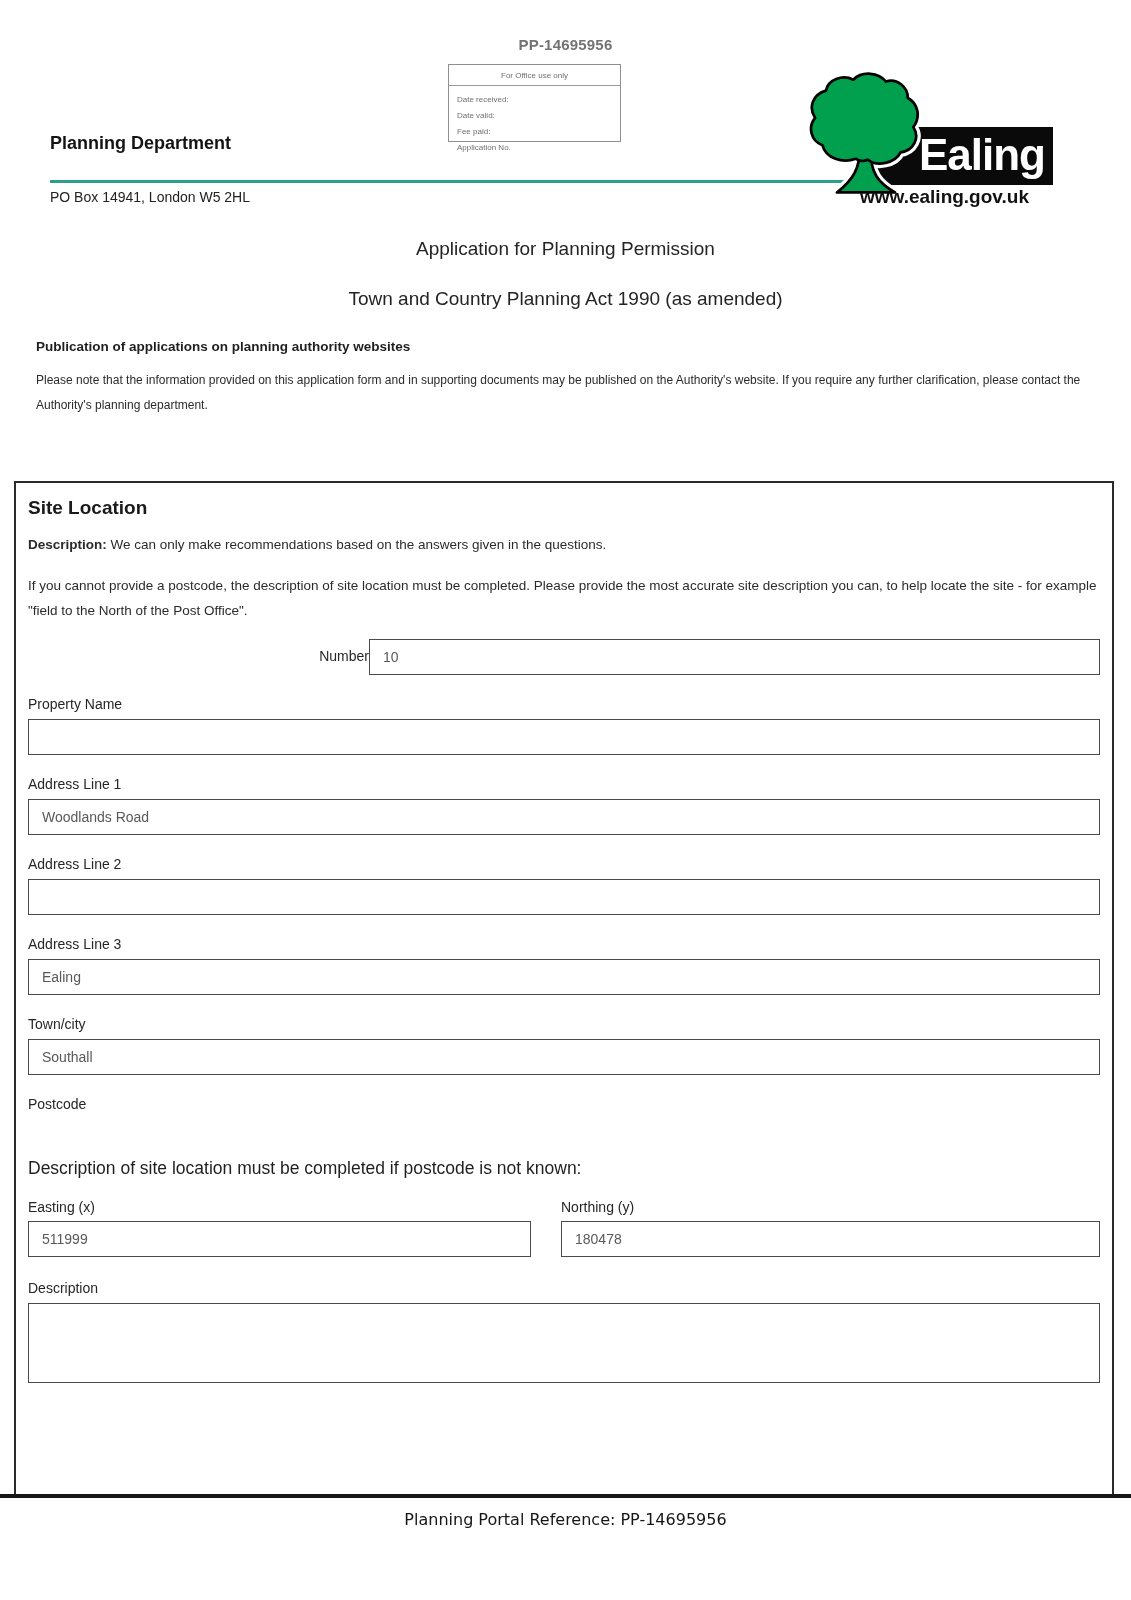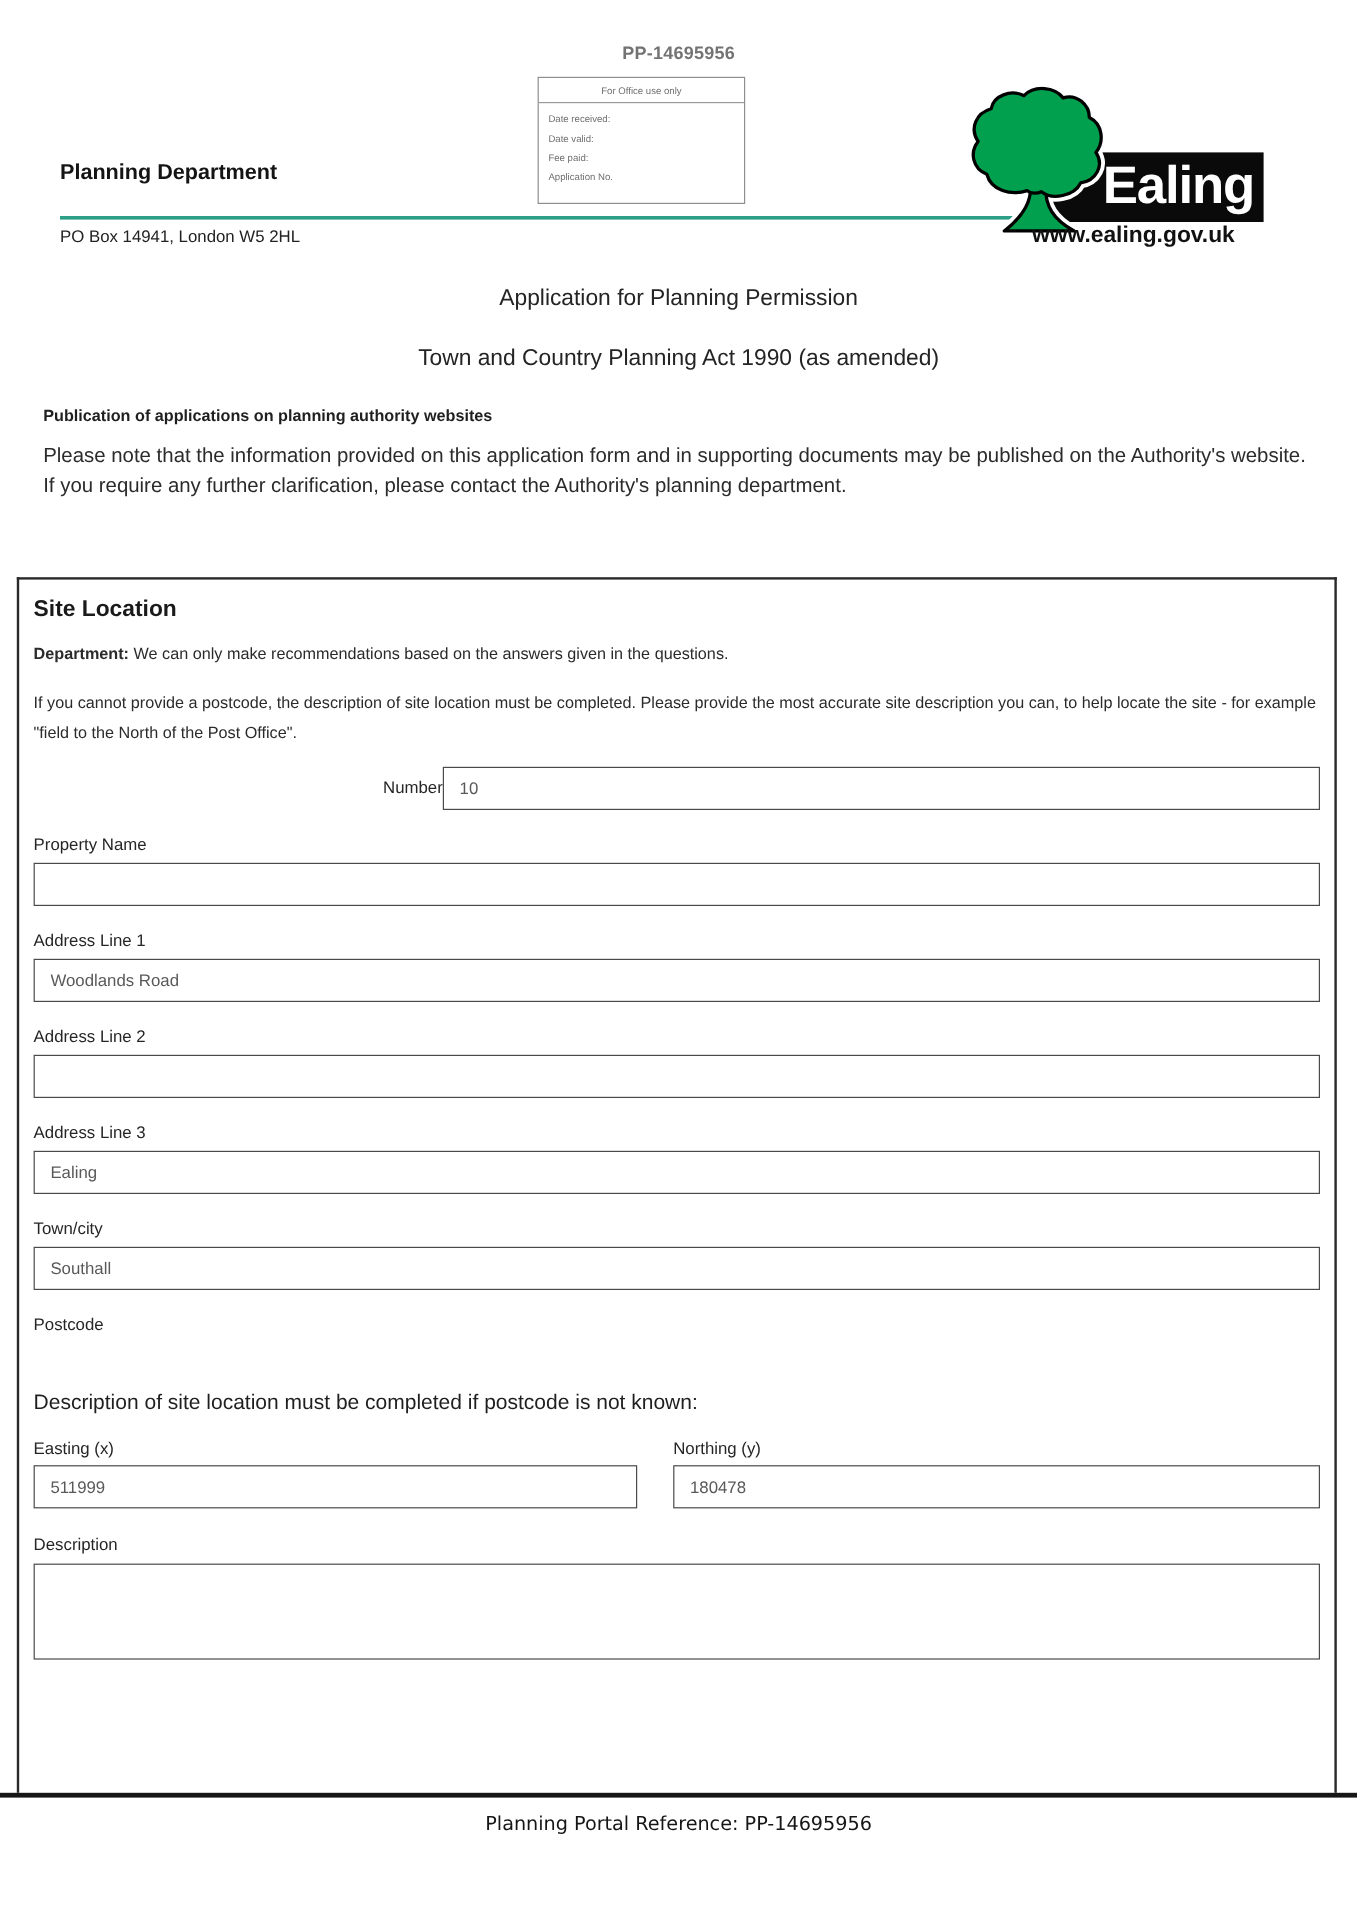--- a/index.html
+++ b/index.html
@@ -12,21 +12,21 @@
   body{
     width:1131px;height:1600px;overflow:hidden;
     font-family:"Liberation Sans",sans-serif;color:#2b2b2b;
   }
   .page{position:relative;width:1131px;height:1600px;background:#fff;}
 
   
   .header{position:relative;height:228px;}
   .top-ref{position:absolute;top:36px;left:0;width:100%;text-align:center;
     font-size:15px;font-weight:bold;color:#737373;letter-spacing:.2px;}
-  .office-box{position:absolute;left:448px;top:64px;width:173px;height:106px;
+  .office-box{position:absolute;left:448px;top:64px;width:173px;height:78px;
     border:1px solid #8f8f8f;background:#fff;}
   .office-title{font-size:8px;color:#6f6f6f;text-align:center;
     padding:6px 0 5px;border-bottom:1px solid #9a9a9a;}
   .office-rows{padding:6px 0 0 8px;}
   .office-rows div{font-size:8px;color:#6f6f6f;line-height:16px;}
   .dept-title{position:absolute;left:50px;top:133px;font-size:18px;font-weight:bold;color:#141414;}
   .green-rule{position:absolute;left:50px;top:180px;width:795px;height:3px;
     background:var(--rule_green);z-index:0;}
   .po-address{position:absolute;left:50px;top:189px;font-size:14px;color:#222;}
   .logo-box{position:absolute;left:870px;top:127px;width:183px;height:58px;
@@ -36,21 +36,21 @@
   .tree-svg{position:absolute;left:806px;top:72px;width:120px;height:130px;z-index:2;}
   .tree-under{fill:none;stroke:#fff;stroke-width:10;stroke-linejoin:round;}
   .tree-fill{fill:var(--brand_green);stroke:#000;stroke-width:3;stroke-linejoin:round;}
   .logo-url{position:absolute;left:836px;top:186px;width:217px;text-align:center;
     font-size:19px;font-weight:bold;color:#111;z-index:3;}
 
   
   .app-title{margin-top:9px;text-align:center;font-size:19px;color:#242424;line-height:23px;font-weight:400;}
   .act-subtitle{margin-top:27px;text-align:center;font-size:19px;color:#242424;line-height:23px;font-weight:400;}
   .pub-heading{margin:29px 36px 0;font-size:13.5px;font-weight:bold;color:#1f1f1f;}
-  .pub-note{margin:14px 36px 0;font-size:17px;line-height:24.5px;color:#2b2b2b;max-width:1062px;}
+  .pub-note{margin:14px 36px 0;font-size:12px;line-height:24.5px;color:#2b2b2b;max-width:1062px;}
 
   
   .section{margin:64px 0 0 14px;width:1100px;height:1013px;
     border:2px solid #2a2a2a;border-bottom:none;overflow:hidden;
     padding:0 12px;background:#fff;}
   .section-title{margin-top:14px;font-size:19px;font-weight:bold;color:#1a1a1a;}
   .disclaimer{margin-top:16px;font-size:13.5px;line-height:20px;}
   .disclaimer .b{font-weight:bold;}
   .guidance{margin-top:18px;font-size:13.5px;line-height:25px;}
 
@@ -114,21 +114,21 @@
 
   <div class="app-title">Application for Planning Permission</div>
   <div class="act-subtitle">Town and Country Planning Act 1990 (as amended)</div>
   <div class="pub-heading">Publication of applications on planning authority websites</div>
   <p class="pub-note">Please note that the information provided on this application form and in supporting documents may be published on the Authority's website. If you require any further clarification, please contact the Authority's planning department.</p>
 
   <div class="section">
     <div class="section-title">Site Location</div>
 
     <p class="disclaimer">
-      <span class="b">Department:</span>
+      <span class="b">Description:</span>
       <span>We can only make recommendations based on the answers given in the questions.</span>
     </p>
 
     <p class="guidance">If you cannot provide a postcode, the description of site location must be completed. Please provide the most accurate site description you can, to help locate the site - for example "field to the North of the Post Office".</p>
 
     <div class="row row-number">
       <label class="fld-label">Number</label>
       <input class="inp" type="text" value="10" style="">
     </div>
 

